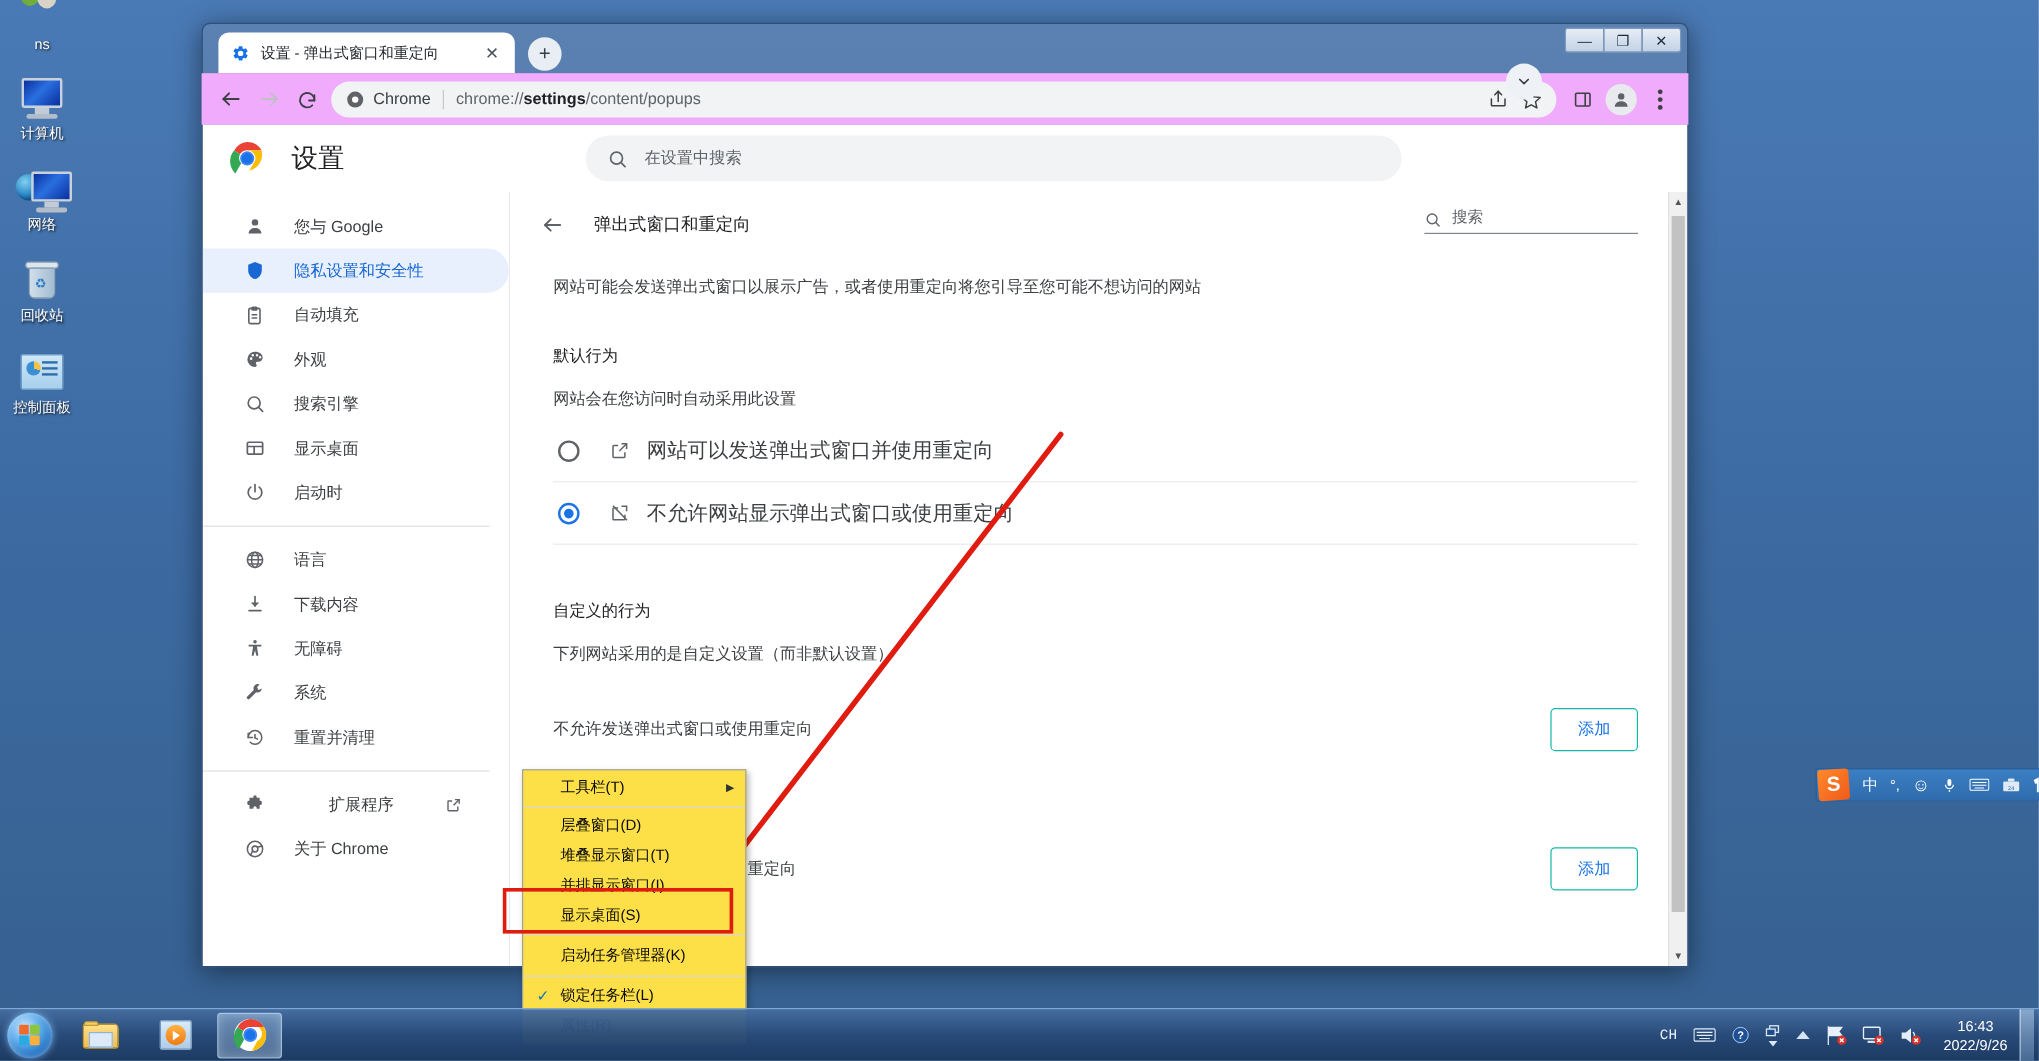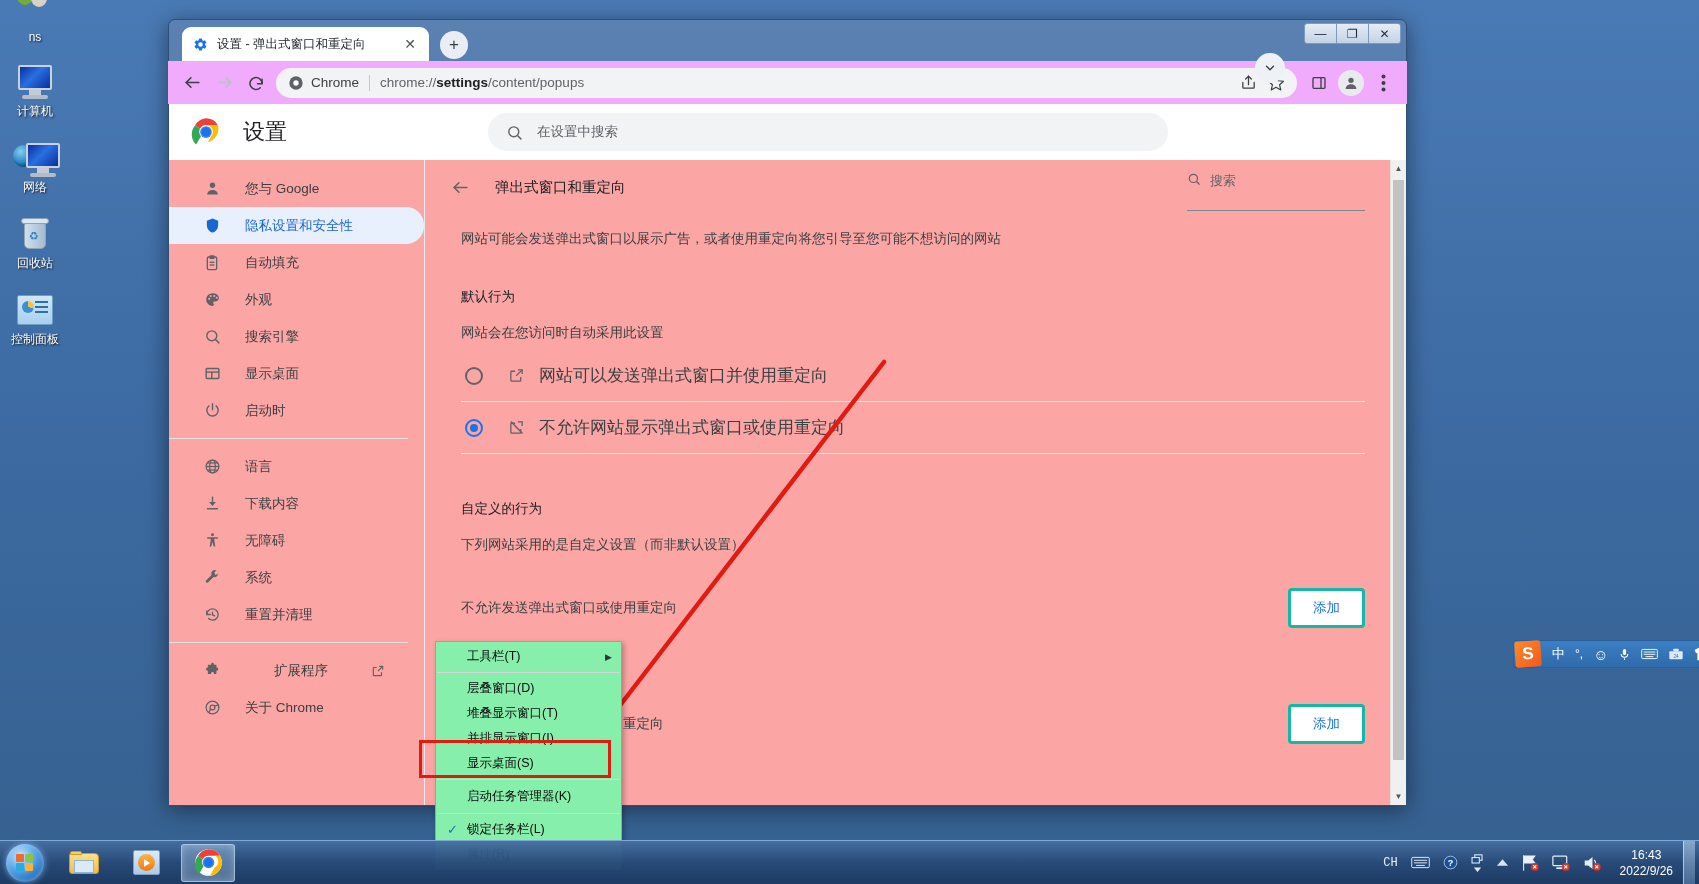--- a/index.html
+++ b/index.html
@@ -194,21 +194,21 @@
     font-size: 13.5px; color: #5f6368; white-space: nowrap;
   }
   .omnibox .url b { color: #202124; font-weight: 600; }
   .omnibox .omni-actions {
     margin-left: auto; display: flex; align-items: center; gap: 10px;
   }
 
   
   .page {
     position: absolute; left: 1px; top: 85px; right: 1px; bottom: 1px;
-    background: #fca5a5;
+    background: #ffffff;
     overflow: hidden;
   }
   .settings-header {
     height: 56px; display: flex; align-items: center;
     padding-left: 22px;
     background: #fff;
   }
   .gicon {
     width: 30px; height: 30px; flex: none; margin-right: 22px;
   }
@@ -275,22 +275,22 @@
     position: relative;
   }
   .back-arrow {
     width: 26px; height: 26px; flex: none; margin-right: 22px;
     display: flex; align-items: center; justify-content: center;
     color: #5f6368; cursor: pointer; font-size: 18px;
   }
   .ct-title { font-size: 14.5px; color: #202124; }
   .ct-search {
     position: absolute; right: 26px; top: 12px;
-    width: 178px; display: flex; align-items: flex-start; gap: 9px;
-    border-bottom: 1px solid #80868b; padding-bottom: 20px;
+    width: 178px; display: flex; align-items: flex-end; gap: 9px;
+    border-bottom: 1px solid #80868b; padding-bottom: 4px;
     cursor: text;
   }
   .ct-search .ph { font-size: 13px; color: #5f6368; }
 
   .ct-body { padding: 0 26px 0 36px; }
   .desc { font-size: 13.5px; color: #3c4043; padding: 16px 0 6px 0; }
   .sec-label { font-size: 13.5px; color: #202124; margin-top: 34px; }
   .sec-sub { font-size: 13.5px; color: #3c4043; margin-top: 18px; }
 
   .radio-row {
@@ -314,21 +314,21 @@
     display: flex; align-items: center;
   }
   .radio-label { font-size: 17px; color: #3c4043; }
 
   .custom-row {
     display: flex; align-items: center; justify-content: space-between;
     margin-top: 32px; min-height: 44px;
   }
   .custom-row .rlabel { font-size: 13.5px; color: #3c4043; }
   .add-btn {
-    border: 3px solid #14b8a6; border-radius: 4px;
+    border: 1px solid #14b8a6; border-radius: 4px;
     padding: 8px 22px; font-size: 13.5px; color: #1a73e8;
     background: #fff; cursor: pointer; font-family: inherit;
   }
   .empty-note {
     font-size: 13px; color: #5f6368; padding: 14px 0 0 56px;
   }
 
   
   .scrollbar {
     position: absolute; right: 0; top: 0; bottom: 0; width: 16px;
@@ -345,21 +345,21 @@
   .sb-arrow.bottom { position: absolute; bottom: 0; left: 0; right: 0; }
 
   
   .annot { position: absolute; left: 0; top: 0; width: 1699px; height: 884px;
            pointer-events: none; z-index: 40; }
 
   
   .ctxmenu {
     position: absolute; left: 435px; top: 641px;
     width: 187px;
-    background: #86efac;
+    background: #fde047;
     border: 1px solid #a0a0a0;
     box-shadow: 2px 2px 5px rgba(0,0,0,0.28);
     padding: 2px 0;
     z-index: 50;
   }
   .ctx-item {
     height: 25px; display: flex; align-items: center;
     padding-left: 31px; padding-right: 8px;
     font-size: 12.5px; color: #0a0a0a; cursor: pointer;
     position: relative; white-space: nowrap;

